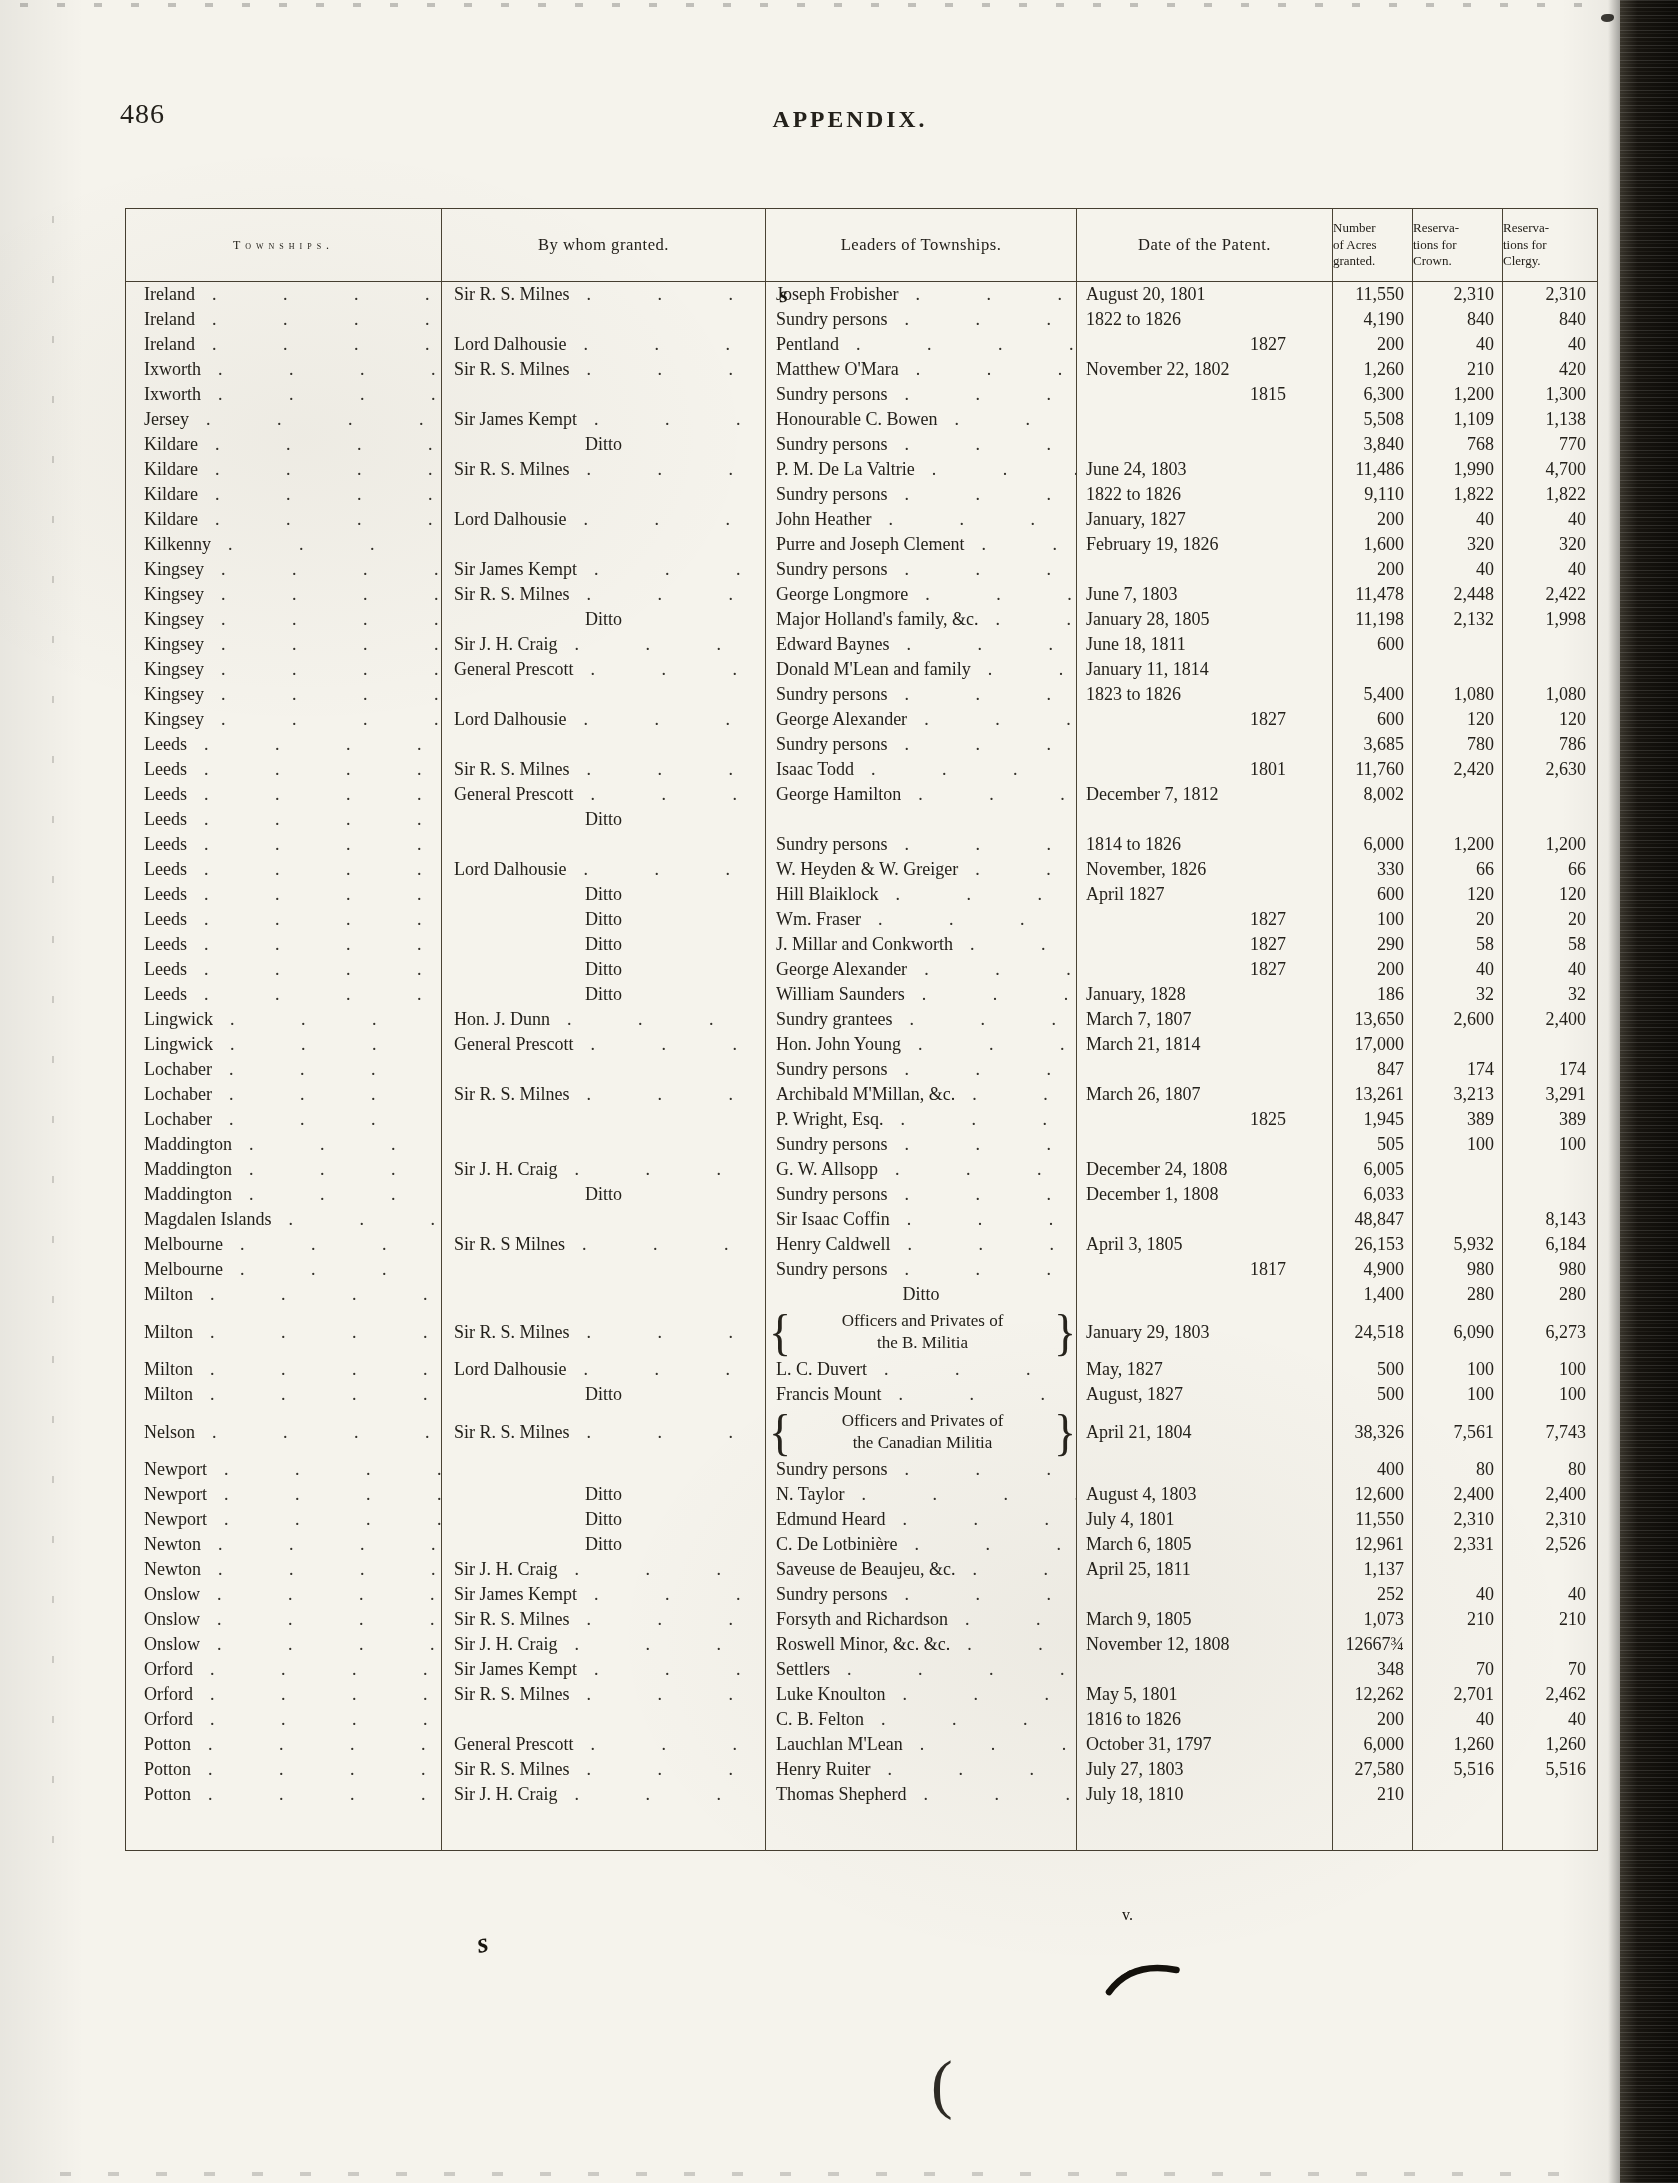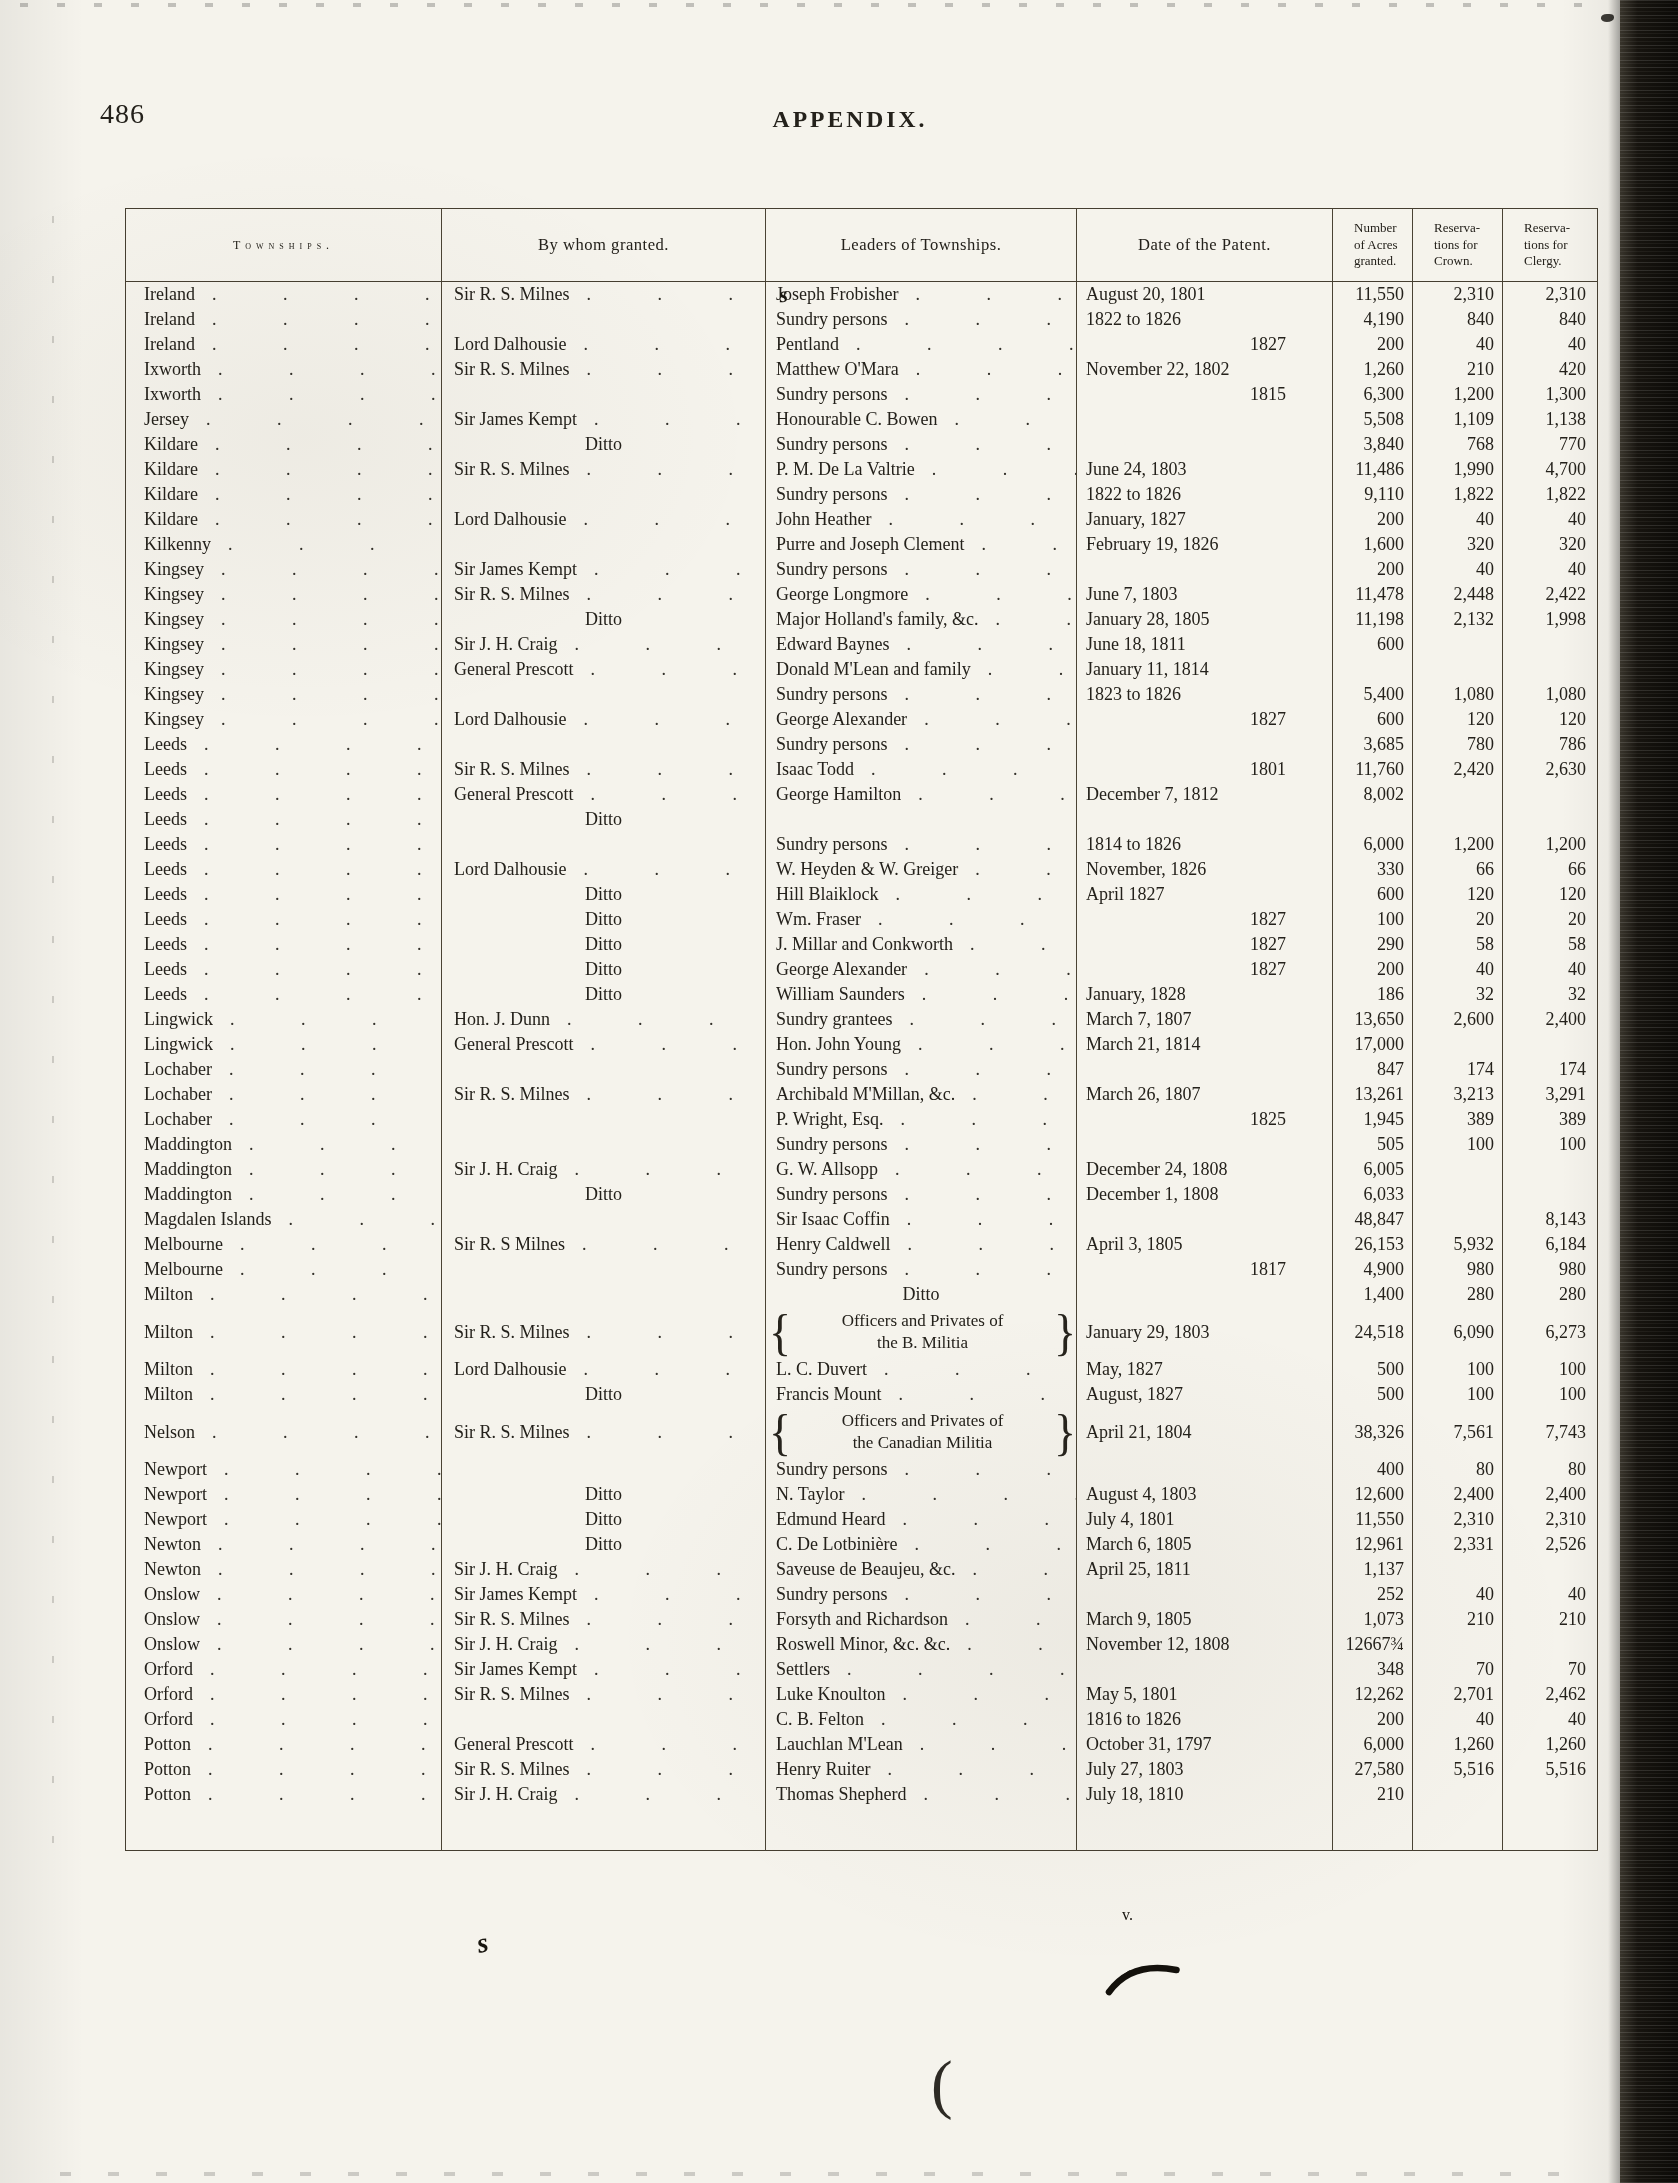--- a/index.html
+++ b/index.html
@@ -35,37 +35,37 @@
         rgba(255,255,255,0.05) 3.5px 4.5px, rgba(0,0,0,0) 4.5px 7.5px),
       linear-gradient(to right, #39352c 0, #17140f 30%, #0b0a07 100%);
   }
   .scan-edge::before {
     content:""; position:absolute; left:-12px; top:0; width:12px; height:100%;
     background:linear-gradient(to right, rgba(0,0,0,0), rgba(0,0,0,0.30));
   }
   .corner-blob { position:absolute; top:14px; right:65px; width:13px; height:8px;
     background:#1c1a15; border-radius:50% 40% 60% 50%; opacity:.85; }
 
-  .page-number { position:absolute; left:100px; top:98px; font-size:28px; letter-spacing:1px; }
+  .page-number { position:absolute; left:120px; top:98px; font-size:28px; letter-spacing:1px; }
   .heading { position:absolute; top:106px; left:850px; transform:translateX(-50%);
     font-size:23.6px; letter-spacing:3px; font-weight:600; }
 
   .table-wrap { position:absolute; left:125px; top:208px; }
   table.grant-table { border-collapse:collapse; table-layout:fixed; width:1472px;
     border:1.5px solid #453e30; }
   .grant-table th, .grant-table td {
     border-left:1px solid #4a4334; vertical-align:middle;
     font-size:18px; overflow:hidden;
   }
   .grant-table th:first-child, .grant-table td:first-child { border-left:none; }
   thead tr { height:73px; }
   thead th { border-bottom:1.5px solid #453e30; font-weight:normal; text-align:center; }
   th.h-town { font-variant:small-caps; letter-spacing:5px; font-size:12px; }
   th.h-main { font-size:16.6px; letter-spacing:0.5px; }
-  th.small-head { font-size:13px; text-align:left; padding-left:21px; line-height:16.6px;margin-top:28px; }
+  th.small-head { font-size:13px; text-align:left; padding-left:0; line-height:16.6px;margin-top:28px; }
   th.small-head span { display:block; }
 
   tbody tr { height:25px; }
   tbody tr.tall { height:50px; }
   tbody tr.spacer { height:43px; }
   tbody td { white-space:nowrap; line-height:25px; }
 
   td.col-township { padding-left:18px; }
   td.col-granted_by { padding-left:12px; }
   td.col-leader { padding-left:10px;margin-left:16px; }

